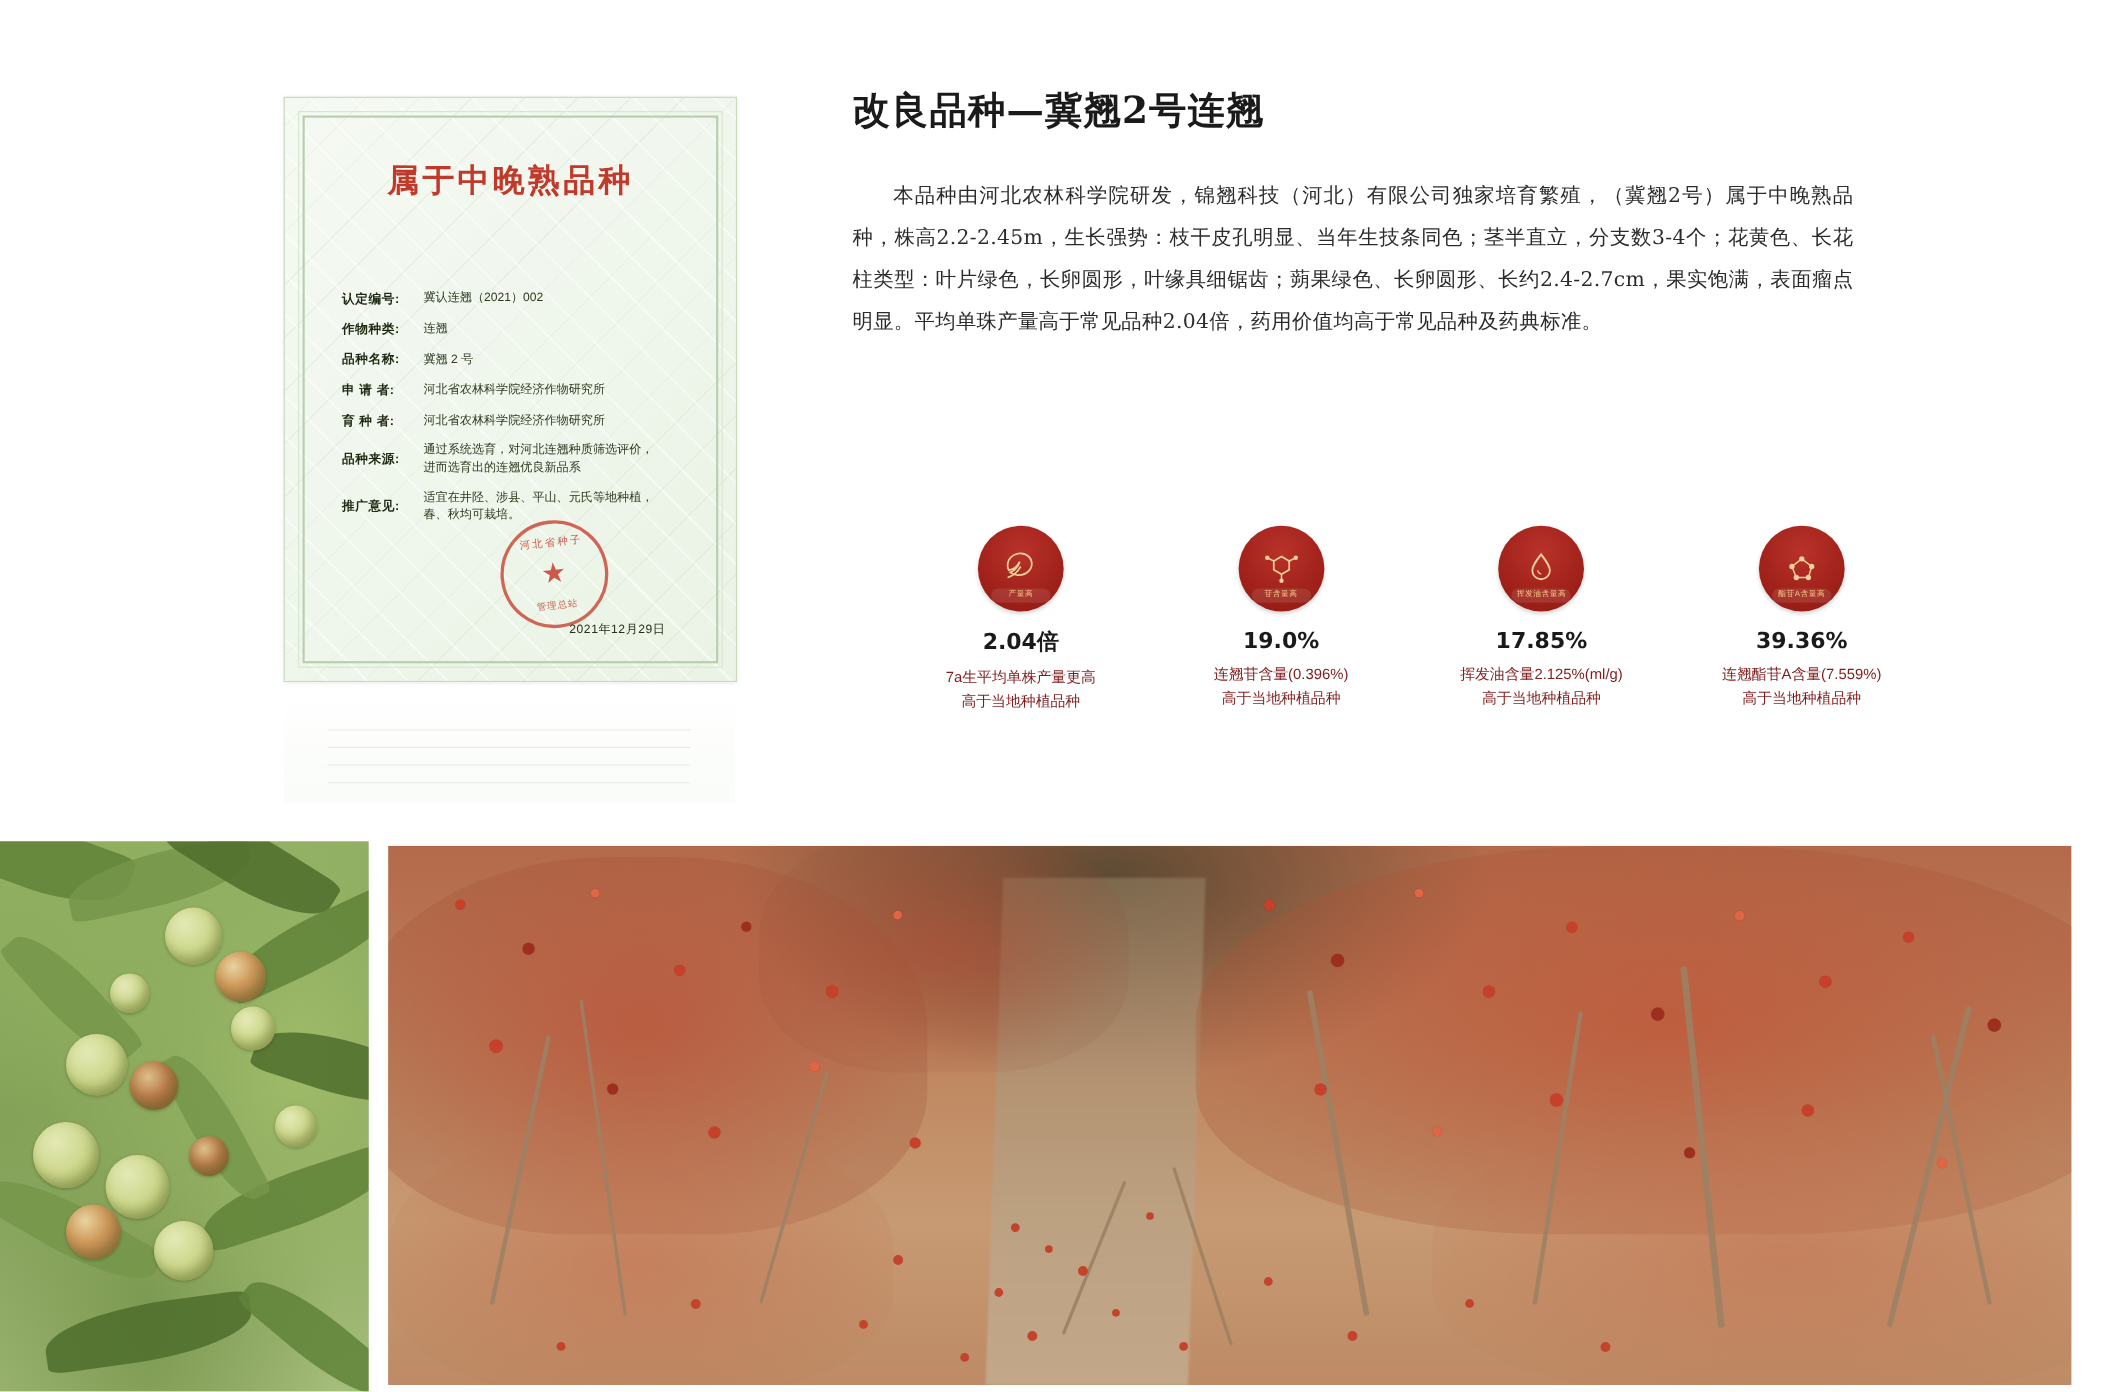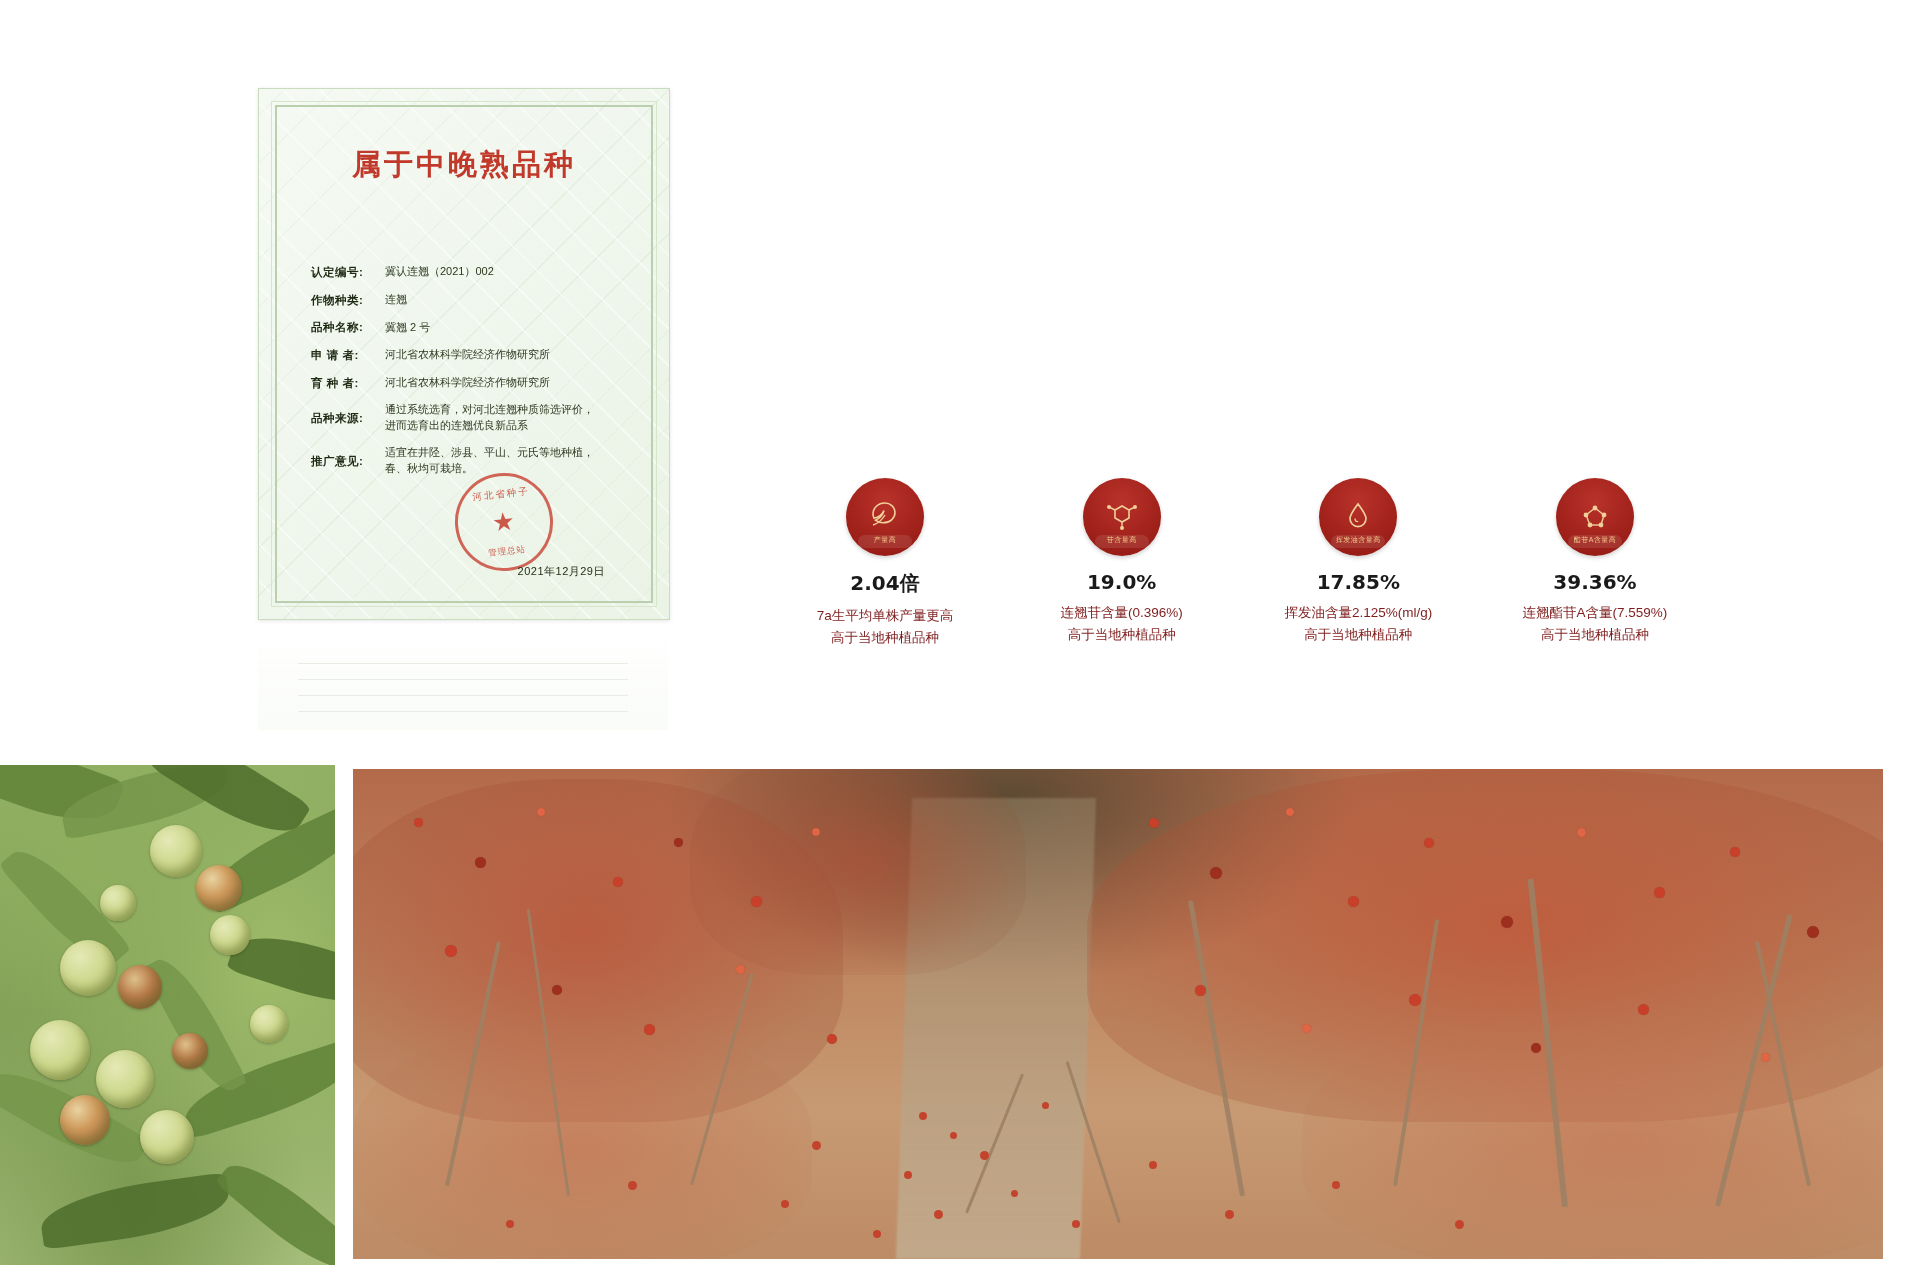--- a/index.html
+++ b/index.html
@@ -195,21 +195,21 @@
     color: #2b2b2b;
     text-align: justify;
     text-indent: 2em;
     margin: 0;
     letter-spacing: 0.3px;
   }
 
   
   .stats {
     position: absolute;
-    left: 775px;
+    left: 818px;
     top: 478px;
     width: 930px;
     display: flex;
     justify-content: space-between;
   }
   .stat {
     width: 220px;
     text-align: center;
   }
   .stat-badge {
@@ -415,20 +415,22 @@
   </div>
 
   <div class="cert-reflection">
     <div class="rline" style="top:18px"></div>
     <div class="rline" style="top:34px"></div>
     <div class="rline" style="top:50px"></div>
     <div class="rline" style="top:66px"></div>
   </div>
 
   <div class="content">
+    <h1 class="headline">改良品种—冀翘2号连翘</h1>
+    <p class="paragraph">本品种由河北农林科学院研发，锦翘科技（河北）有限公司独家培育繁殖，（冀翘2号）属于中晚熟品种，株高2.2-2.45m，生长强势：枝干皮孔明显、当年生技条同色；茎半直立，分支数3-4个；花黄色、长花柱类型：叶片绿色，长卵圆形，叶缘具细锯齿；蒴果绿色、长卵圆形、长约2.4-2.7cm，果实饱满，表面瘤点明显。平均单珠产量高于常见品种2.04倍，药用价值均高于常见品种及药典标准。</p>
   </div>
 
   <div class="stats">
 
     <div class="stat">
       <div class="stat-badge">
         <svg width="44" height="44" viewBox="0 0 44 44" aria-hidden="true">
           <path d="M22 8c-7 0-12 5-12 11 0 1.6.4 3 1 4.2 3.6-.6 8-3.4 10-7.6-1.2 4.6-4.6 8-8.6 9.6 1.9 1.6 4.6 2.6 7.6 2.6 7 0 12-4.6 12-10.2C32 12 27 8 22 8z" fill="none" stroke="#f0cf9a" stroke-width="1.6"></path>
           <path d="M10 30c5-1.5 9-5 12-10" fill="none" stroke="#f0cf9a" stroke-width="1.4"></path>
         </svg>

